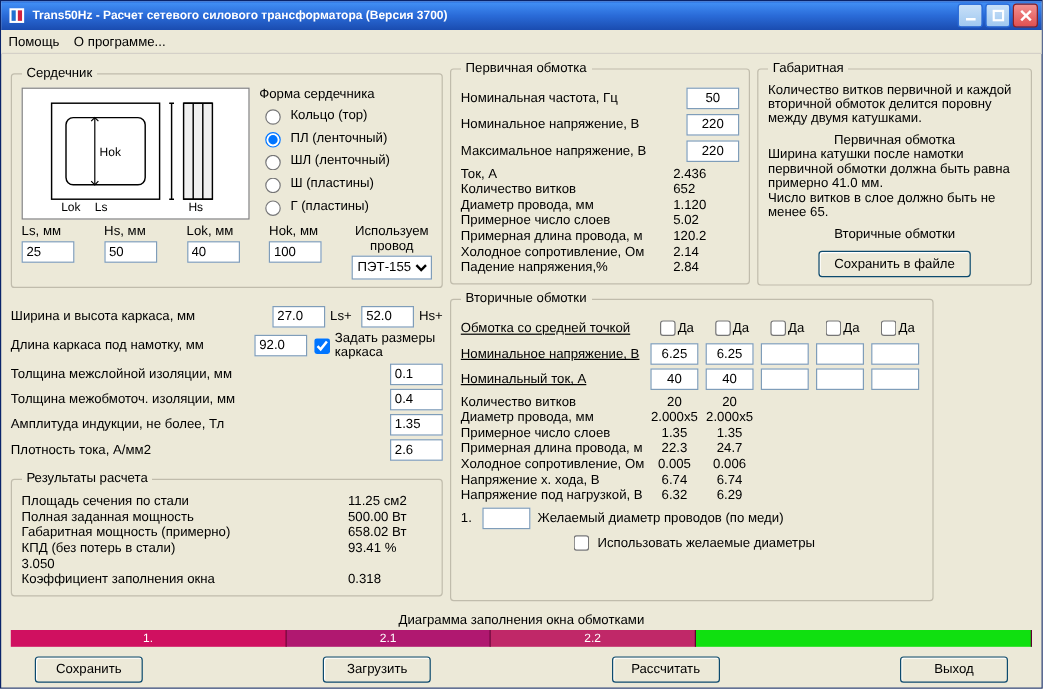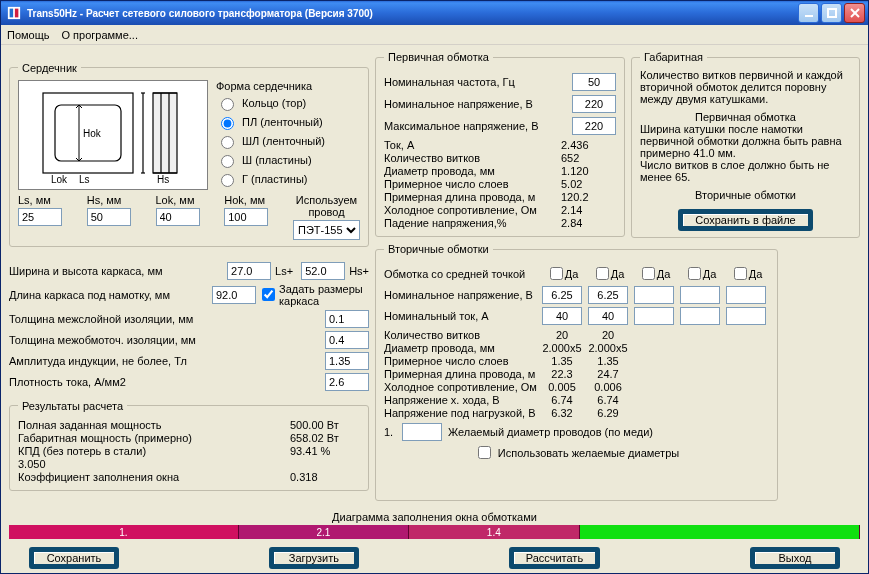--- a/index.html
+++ b/index.html
@@ -71,29 +71,29 @@
   }
   .results .row .lbl, .primary-calc .row .lbl, .sec-calc .row .lbl { flex: 1; }
   .results .row .val { width: 70px; text-align: left; }
   .primary-calc .row .val { width: 55px; text-align: left; }
 
   .prim-row { display: flex; align-items: center; margin: 4px 0; }
   .prim-row .lbl { flex: 1; }
   .prim-row input { width: 44px; text-align: center; }
 
   .sec-headrow { display: flex; align-items: center; margin: 3px 0; }
-  .sec-headrow .lbl { width: 155px; }
+  .sec-headrow .lbl { width: 155px; text-decoration: underline; }
   .sec-cell { width: 46px; display: flex; align-items: center; justify-content: center; }
   .sec-cell input.txt { width: 40px; text-align: center; }
   .sec-cell input[type=checkbox] { margin-right: 2px; }
   .sec-calc .row .lbl { width: 155px; }
   .sec-calc .row .c { width: 46px; text-align: center; }
 
   .btn {
-    height: 22px; min-width: 90px; background: #ece9d8; border: 5px solid #0c4a6e;
+    height: 22px; min-width: 90px; background: #ece9d8; border: 1px solid #0c4a6e;
     border-radius: 3px; font: inherit; padding: 0 12px; box-shadow: inset 1px 1px #fff;
   }
 
   .wish-row { display: flex; align-items: center; gap: 6px; margin-top: 4px; }
   .wish-row .n { width: 12px; }
   .wish-row input.txt { width: 40px; }
   .wish-row .lbl2 { flex: 1; }
 
   .diagram-section { margin-top: 4px; }
   .diagram-legend { text-align: center; margin-bottom: 2px; }
@@ -248,20 +248,24 @@
           <div class="param-row">
               <span class="lbl">Плотность тока, А/мм2</span>
               <input class="txt" value="2.6" style="">
             </div>
         </div>
 
         <fieldset class="results" style="margin-top:6px">
           <legend>Результаты расчета</legend>
           <div id="results-rows">
               <div class="row">
+                <span class="lbl">Площадь сечения по стали</span>
+                <span class="val">11.25 см2</span>
+              </div>
+              <div class="row">
                 <span class="lbl">Полная заданная мощность</span>
                 <span class="val">500.00 Вт</span>
               </div>
               <div class="row">
                 <span class="lbl">Габаритная мощность (примерно)</span>
                 <span class="val">658.02 Вт</span>
               </div>
               <div class="row">
                 <span class="lbl">КПД (без потерь в стали)</span>
                 <span class="val">93.41 %</span>
@@ -470,21 +474,21 @@
           </div>
         </fieldset>
       </div>
     </div>
 
     <div class="diagram-section">
       <div class="diagram-legend">Диаграмма заполнения окна обмотками</div>
       <div class="bar">
         <div class="seg" style="flex:27;background:#d01060">1.</div>
         <div class="seg" style="flex:20;background:#b01870">2.1</div>
-        <div class="seg" style="flex:20;background:#c02868">1.4</div>
+        <div class="seg" style="flex:20;background:#c02868">2.2</div>
         <div class="seg" style="flex:33;background:#10e010"></div>
       </div>
     </div>
 
     <div class="bottom-btns">
       <button class="btn">Сохранить</button>
       <button class="btn">Загрузить</button>
       <button class="btn">Рассчитать</button>
       <button class="btn">Выход</button>
     </div>

